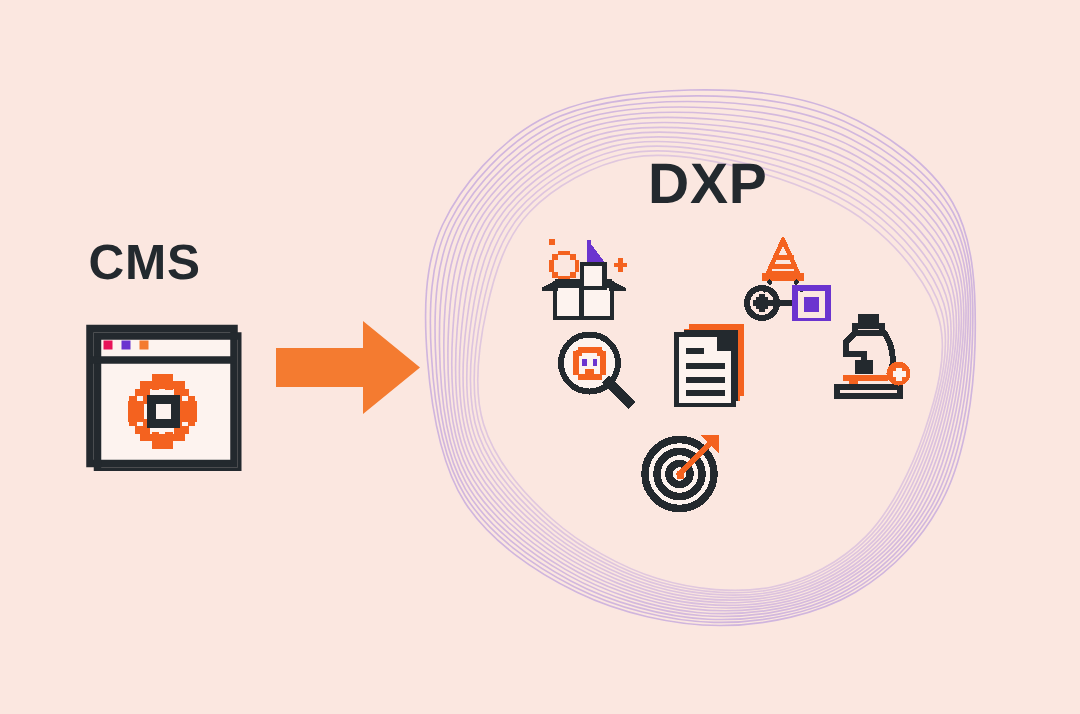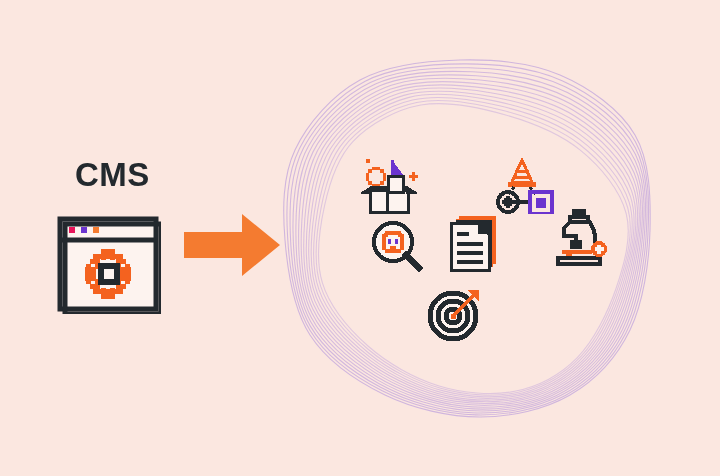--- a/index.html
+++ b/index.html
@@ -31,21 +31,21 @@
   
   #cms-group {
     position: absolute;
     left: 55px;
     top: 158px;
     width: 120px;
     height: 160px;
   }
   #cms-label {
     position: absolute;
-    left: 20px;
+    left: 4px;
     top: 0px;
     font-size: 33px;
     font-weight: 700;
     letter-spacing: 0.5px;
     color: #23292e;
     line-height: 1;
   }
   #cms-window {
     position: absolute;
     left: 2px;
@@ -175,20 +175,21 @@
       <g fill="none" stroke="#23292e" stroke-width="6" shape-rendering="crispEdges">
         <rect x="44" y="50" width="16" height="16"></rect>
       </g>
     </svg>
   </div>
 
   <svg id="arrow" viewBox="0 0 96 62">
     <polygon points="0,18 58,18 58,0 96,31 58,62 58,44 0,44" fill="#f47b30"></polygon>
   </svg>
 
+  <div id="dxp-label">DXP</div>
 
   <svg class="dxp-icon" id="icon-package" viewBox="0 0 62 58" shape-rendering="crispEdges">
 
     <rect x="8" y="3" width="4" height="4" fill="#f4621f"></rect>
 
     <g fill="#f4621f">
       <rect x="10" y="13" width="4" height="4"></rect>
         <rect x="14" y="11" width="8" height="3"></rect>
       <rect x="22" y="13" width="4" height="4"></rect>
         <rect x="8" y="17" width="3" height="8"></rect>

